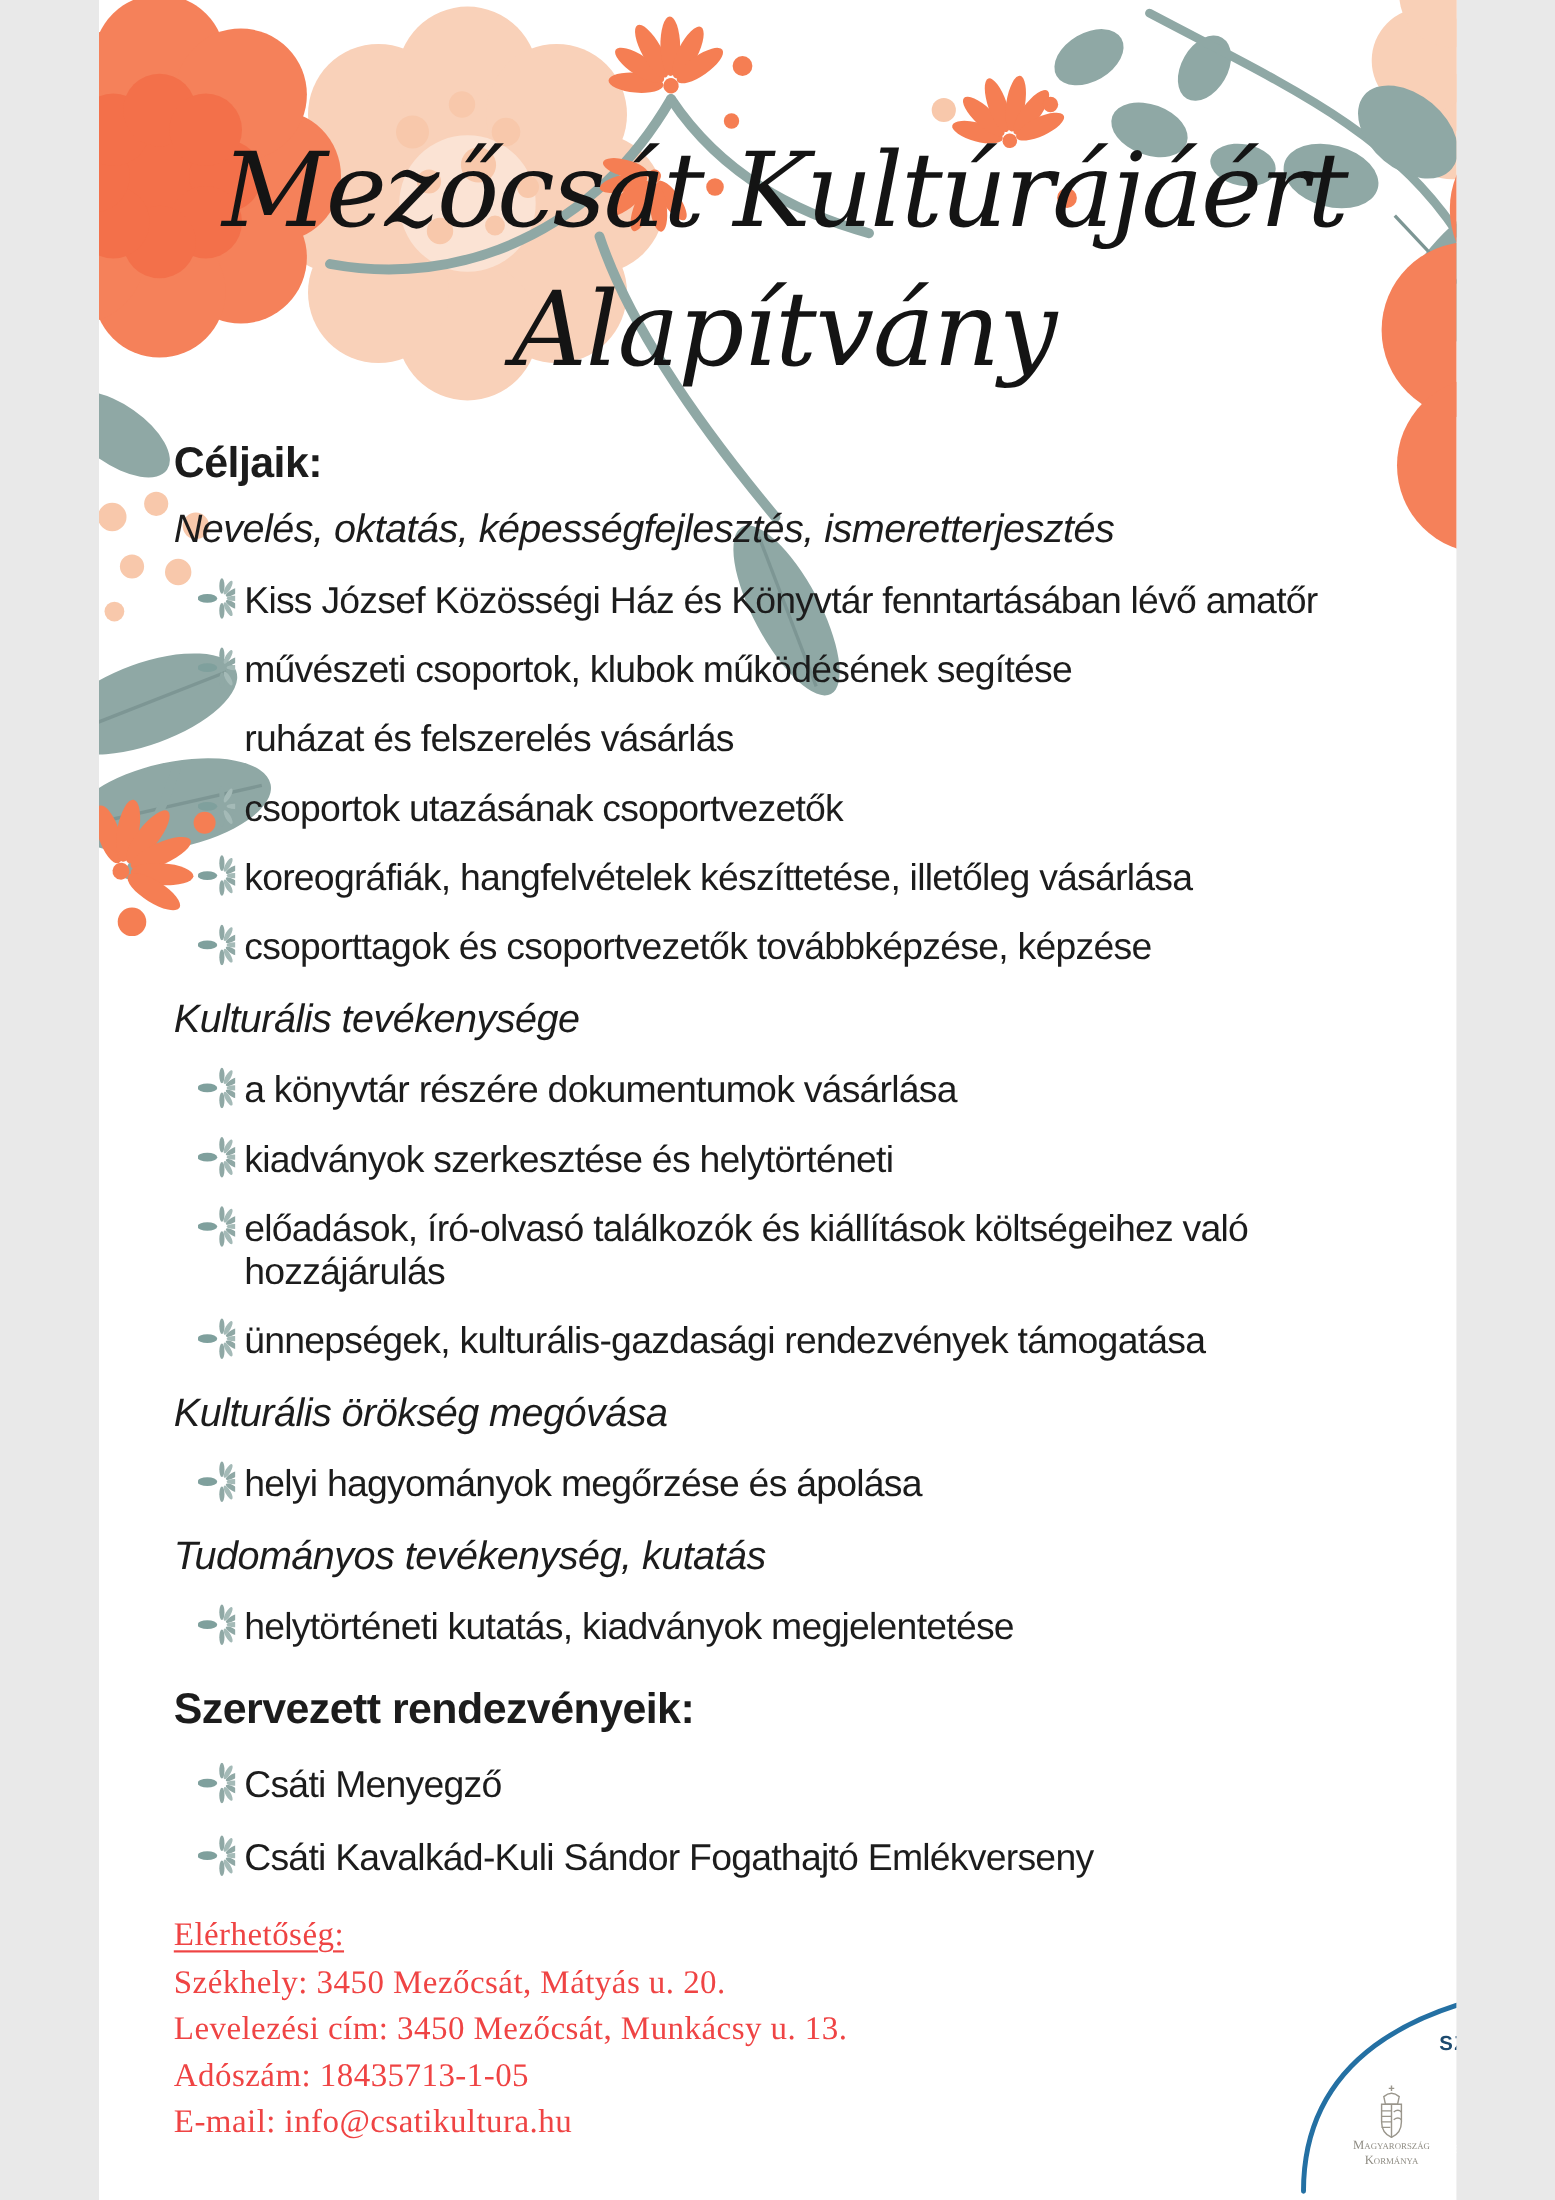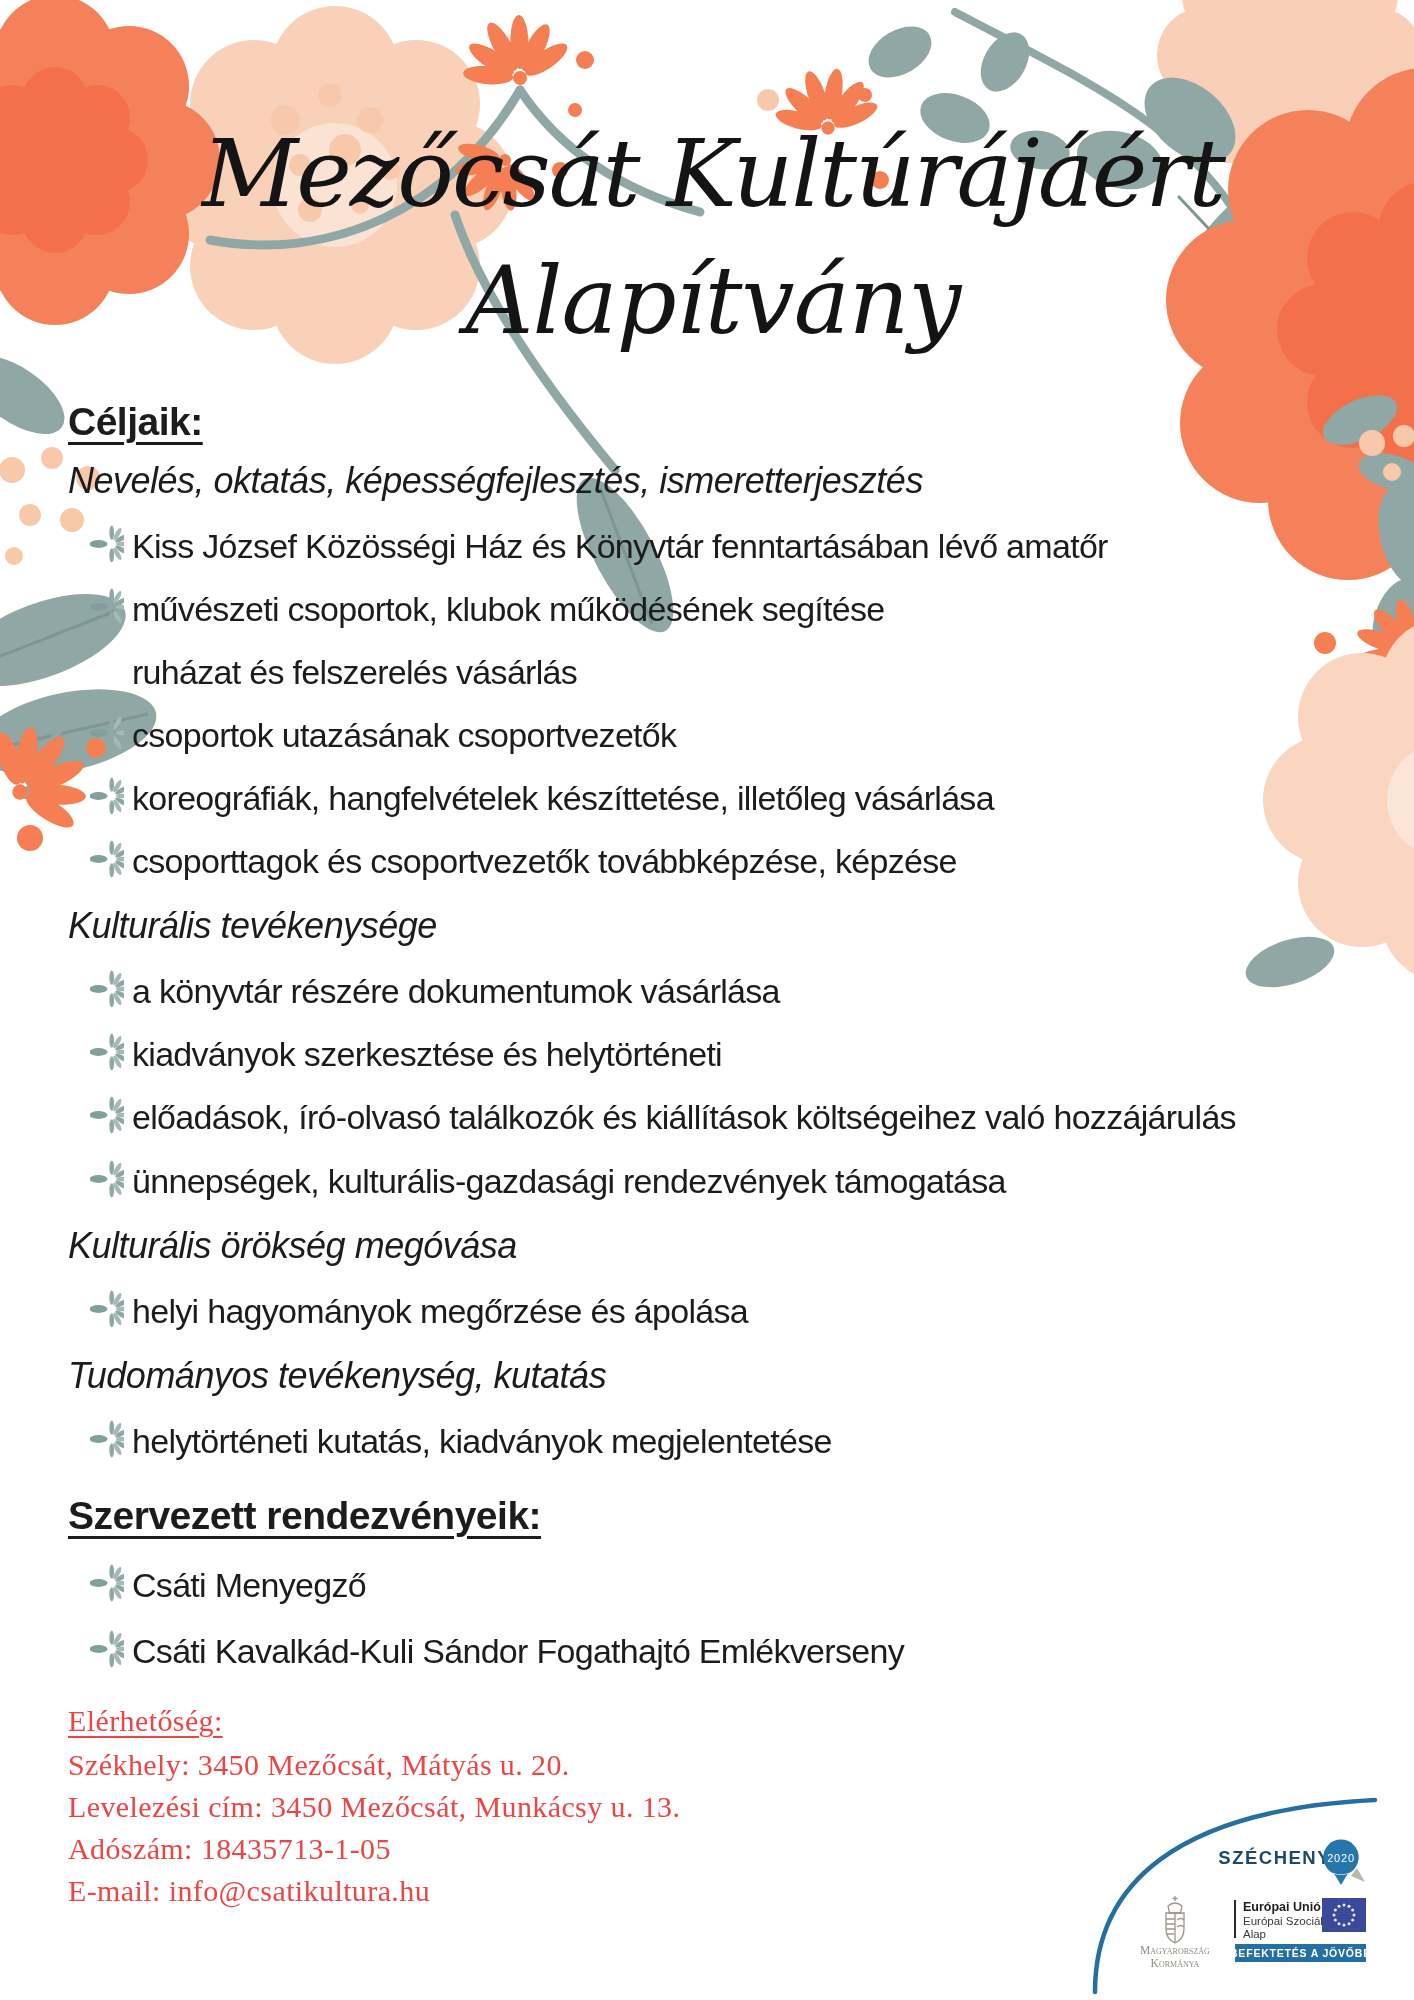--- a/index.html
+++ b/index.html
@@ -1,29 +1,29 @@
 <!DOCTYPE html>
 <html><head>
 <meta charset="utf-8">
 <style>
   html,body{margin:0;padding:0;background:#e9e9e9;}
   .page{
-    width:1414px;height:2000px;position:relative;overflow:hidden;background:#ffffff;
+    width:1234px;height:2000px;position:relative;overflow:hidden;background:#ffffff;
     font-family:"Liberation Sans",sans-serif;color:#1c1c1c;margin:0 auto;
   }
   .deco{position:absolute;pointer-events:none;z-index:1;}
   .content{position:relative;z-index:2;padding:112px 56px 0 68px;}
 
   .title{text-align:center;font-family:"DejaVu Serif",serif;font-style:italic;color:#141414;}
   .title .l1{font-size:94px;line-height:1.32;letter-spacing:-2px;}
   .title .l2{font-size:94px;line-height:1.38;letter-spacing:-1px;}
 
   .h-underline{
     font-size:39px;font-weight:700;letter-spacing:-0.5px;
-    text-decoration:underline;text-underline-offset:7px;text-decoration-thickness:2.5px;
+    text-underline-offset:7px;text-decoration-thickness:2.5px;
     margin:34px 0 8px;
   }
   .section-label{font-size:36px;font-style:italic;font-weight:400;letter-spacing:-0.5px;margin:16px 0 6px;}
   ul{list-style:none;margin:0;padding:0;}
   .goal-item{
     position:relative;padding-left:64px;margin:25px 0;
     font-size:34px;letter-spacing:-0.7px;line-height:1.12;
   }
   .goal-item .bullet{position:absolute;left:22px;top:-2px;}
   .events-list .goal-item{margin:28px 0;}

